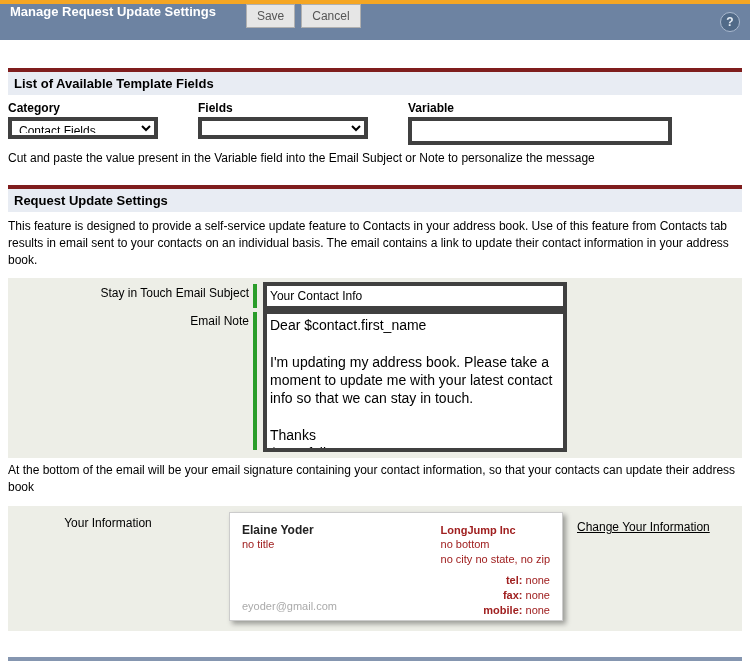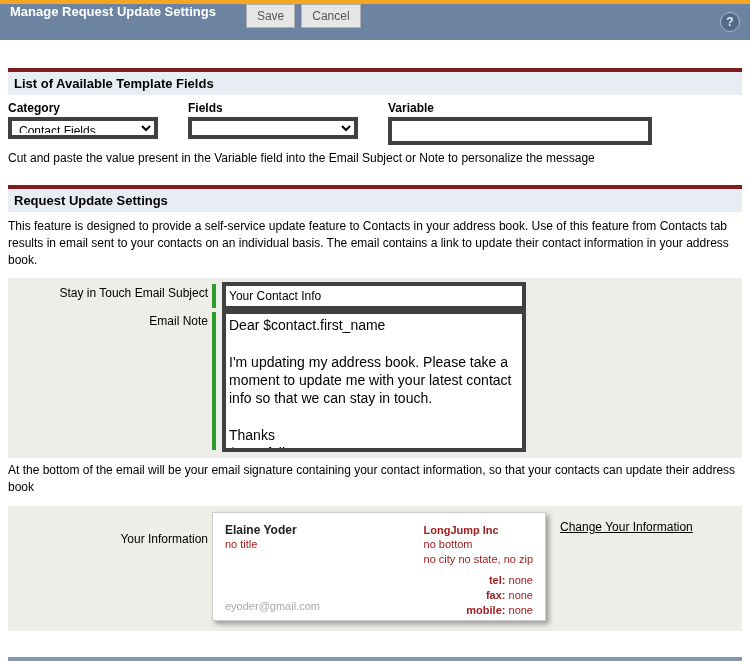--- a/index.html
+++ b/index.html
@@ -73,21 +73,21 @@
     font-weight: bold;
     font-size: 13px;
     margin-top: 20px;
   }
   .section-heading.first {
     margin-top: 20px;
   }
   .fields-row {
     display: flex;
     margin-top: 6px;
-    gap: 30px;
+    gap: 40px;
   }
   .field-block {
     display: flex;
     flex-direction: column;
   }
   .field-label {
     font-weight: bold;
     margin-bottom: 2px;
   }
   select, input[type=text], textarea {
@@ -112,20 +112,21 @@
     margin-bottom: 10px;
     line-height: 1.4;
   }
   .form-panel {
     background: #edeee7;
     padding: 4px 0 6px 0;
   }
   .form-row {
     display: flex;
     align-items: flex-start;
+    padding-left: 41px;
   }
   .form-row .lbl {
     width: 200px;
     text-align: right;
     padding: 4px 4px 4px 0;
   }
   .green-bar {
     width: 4px;
     align-self: stretch;
     background: #2a9d2a;
@@ -145,23 +146,22 @@
     line-height: 1.3;
     resize: none;
   }
   .card-wrap {
     background: #edeee7;
     padding: 6px 0 10px 0;
     display: flex;
   }
   .card-label {
     width: 200px;
-    text-align: right;
-    padding: 4px 4px 4px 0;
-    margin-top: 16px;
+    text-align: center;
+    padding: 4px 21px 4px 0;
   }
   .biz-card {
     width: 308px;
     background: #fff;
     border: 1px solid #ccc;
     box-shadow: 3px 3px 5px rgba(0,0,0,0.35);
     padding: 10px 12px 8px 12px;
     position: relative;
   }
   .biz-card .name {

